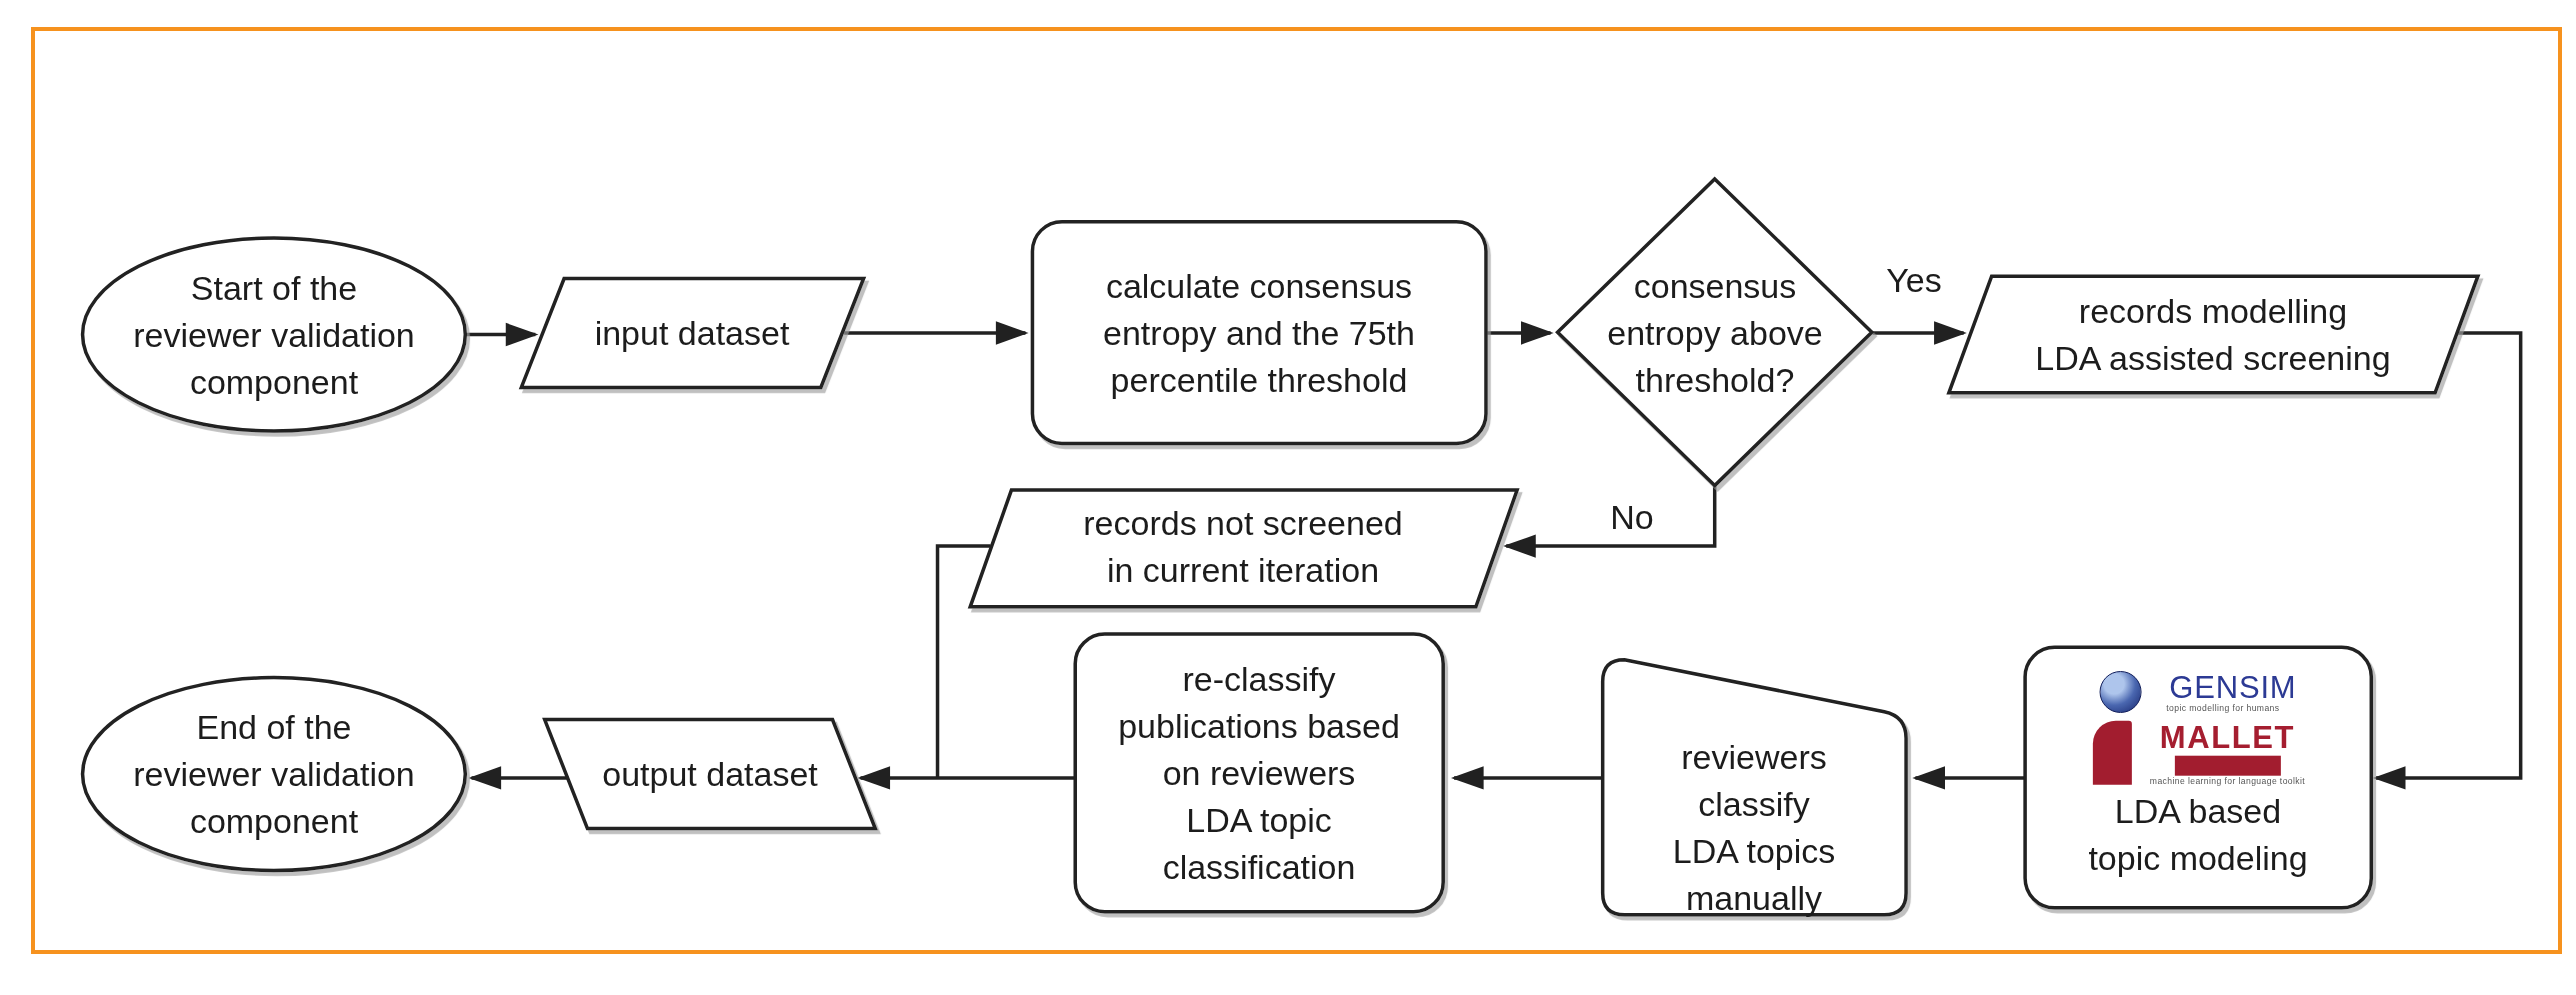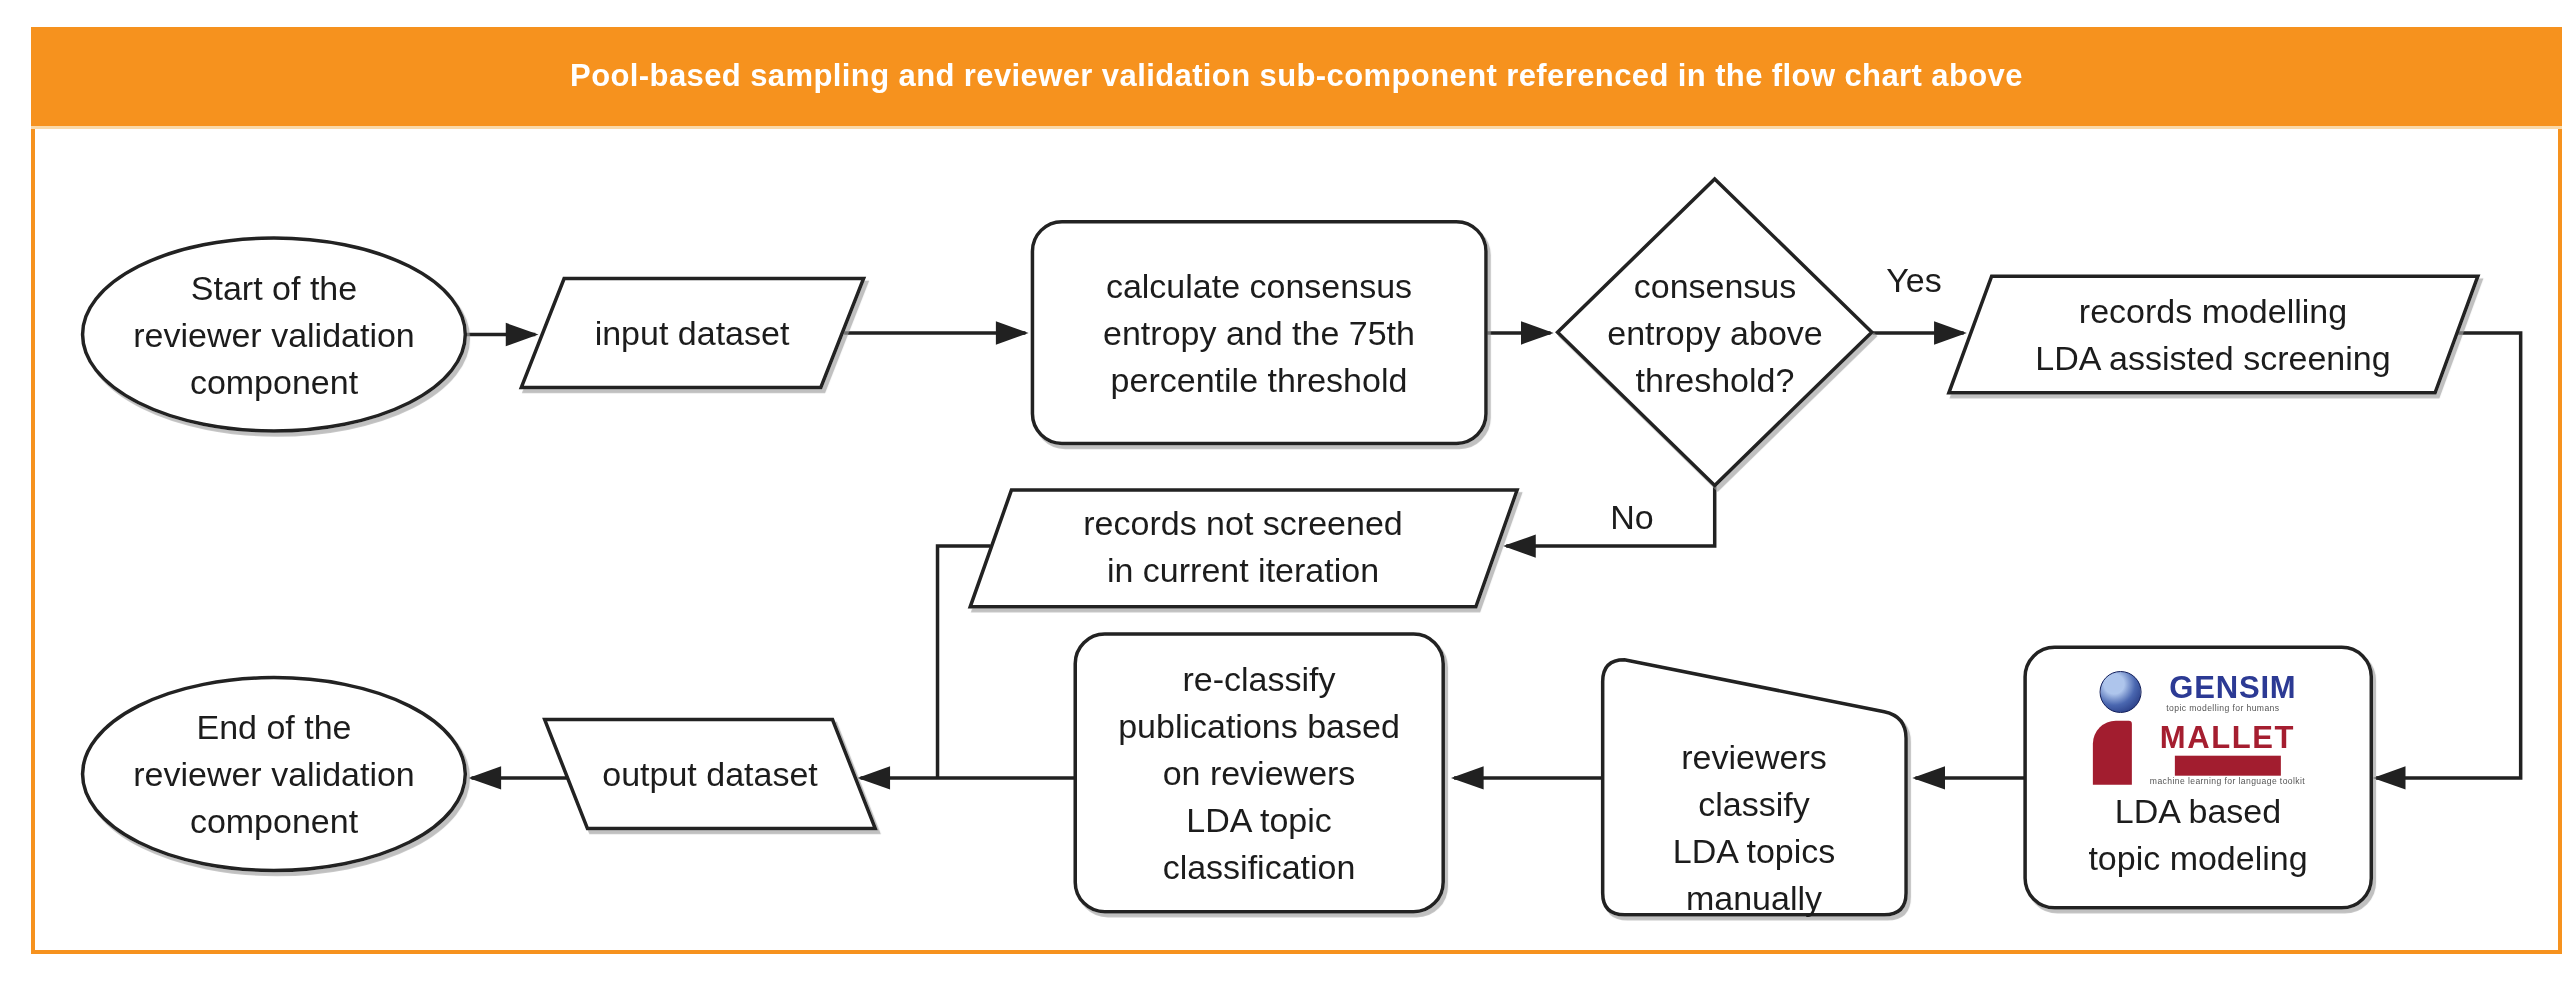--- a/index.html
+++ b/index.html
@@ -15,39 +15,36 @@
   .lbl{position:absolute;transform:translate(-50%,-50%);text-align:center;
        font-size:34px;line-height:47px;white-space:pre-line;}
   .edge-lbl{position:absolute;transform:translate(-50%,-50%);font-size:34px;}
   
   .gensim{position:absolute;left:2198px;top:692px;transform:translate(-50%,-50%);
           display:flex;align-items:center;gap:7.8px;}
   .gensim-sphere{width:42px;height:42px;border-radius:50%;flex:0 0 auto;
           background:radial-gradient(circle at 34% 30%, #aec5ec 0 26%, #4a67b0 55%, #15246b 100%);
           border:1.6px solid #101d5a;box-sizing:border-box;}
   .gensim-col{display:flex;flex-direction:column;align-items:center;}
-  .gensim-name{font-weight:bold;font-size:31px;line-height:31px;color:#2c3a94;letter-spacing:0.8px;margin-left:20px;}
+  .gensim-name{font-weight:normal;font-size:31px;line-height:31px;color:#2c3a94;letter-spacing:0.8px;margin-left:20px;}
   .logo-tag{font-size:8.6px;line-height:10px;color:#555;letter-spacing:0.4px;white-space:nowrap;}
   
   .mallet{position:absolute;left:2199px;top:753px;transform:translate(-50%,-50%);
           display:flex;align-items:flex-start;gap:18px;}
   .mallet-head{width:39px;height:64px;background:#a21d2f;border-radius:23px 3.1px 0 0;flex:0 0 auto;}
   .mallet-col{display:flex;flex-direction:column;align-items:center;}
   .mallet-name{font-weight:bold;font-size:31px;line-height:33px;color:#a51e30;letter-spacing:1.6px;}
   .mallet-bar{width:106px;height:20px;background:#a21d2f;margin-top:1.6px;}
 </style>
 </head>
 <body>
 
 <div id="stage">
 
   <div class="frame"></div>
-  <div class="band">
-    <div class="band-title">Pool-based sampling and reviewer validation sub-component referenced in the flow chart above</div>
-  </div>
 
   <svg width="2576" height="995" viewBox="0 0 3311 1279">
     <defs>
       <marker id="arrow" markerUnits="userSpaceOnUse" markerWidth="46" markerHeight="34" refX="40" refY="17" orient="auto">
         <path d="M2,2 L44,17 L2,32 Z" fill="#212121"></path>
       </marker>
       <filter id="ds" x="-5%" y="-5%" width="112%" height="115%">
         <feDropShadow dx="4" dy="5" stdDeviation="0" flood-color="#9e9e9e" flood-opacity="0.65"></feDropShadow>
       </filter>
     </defs>

